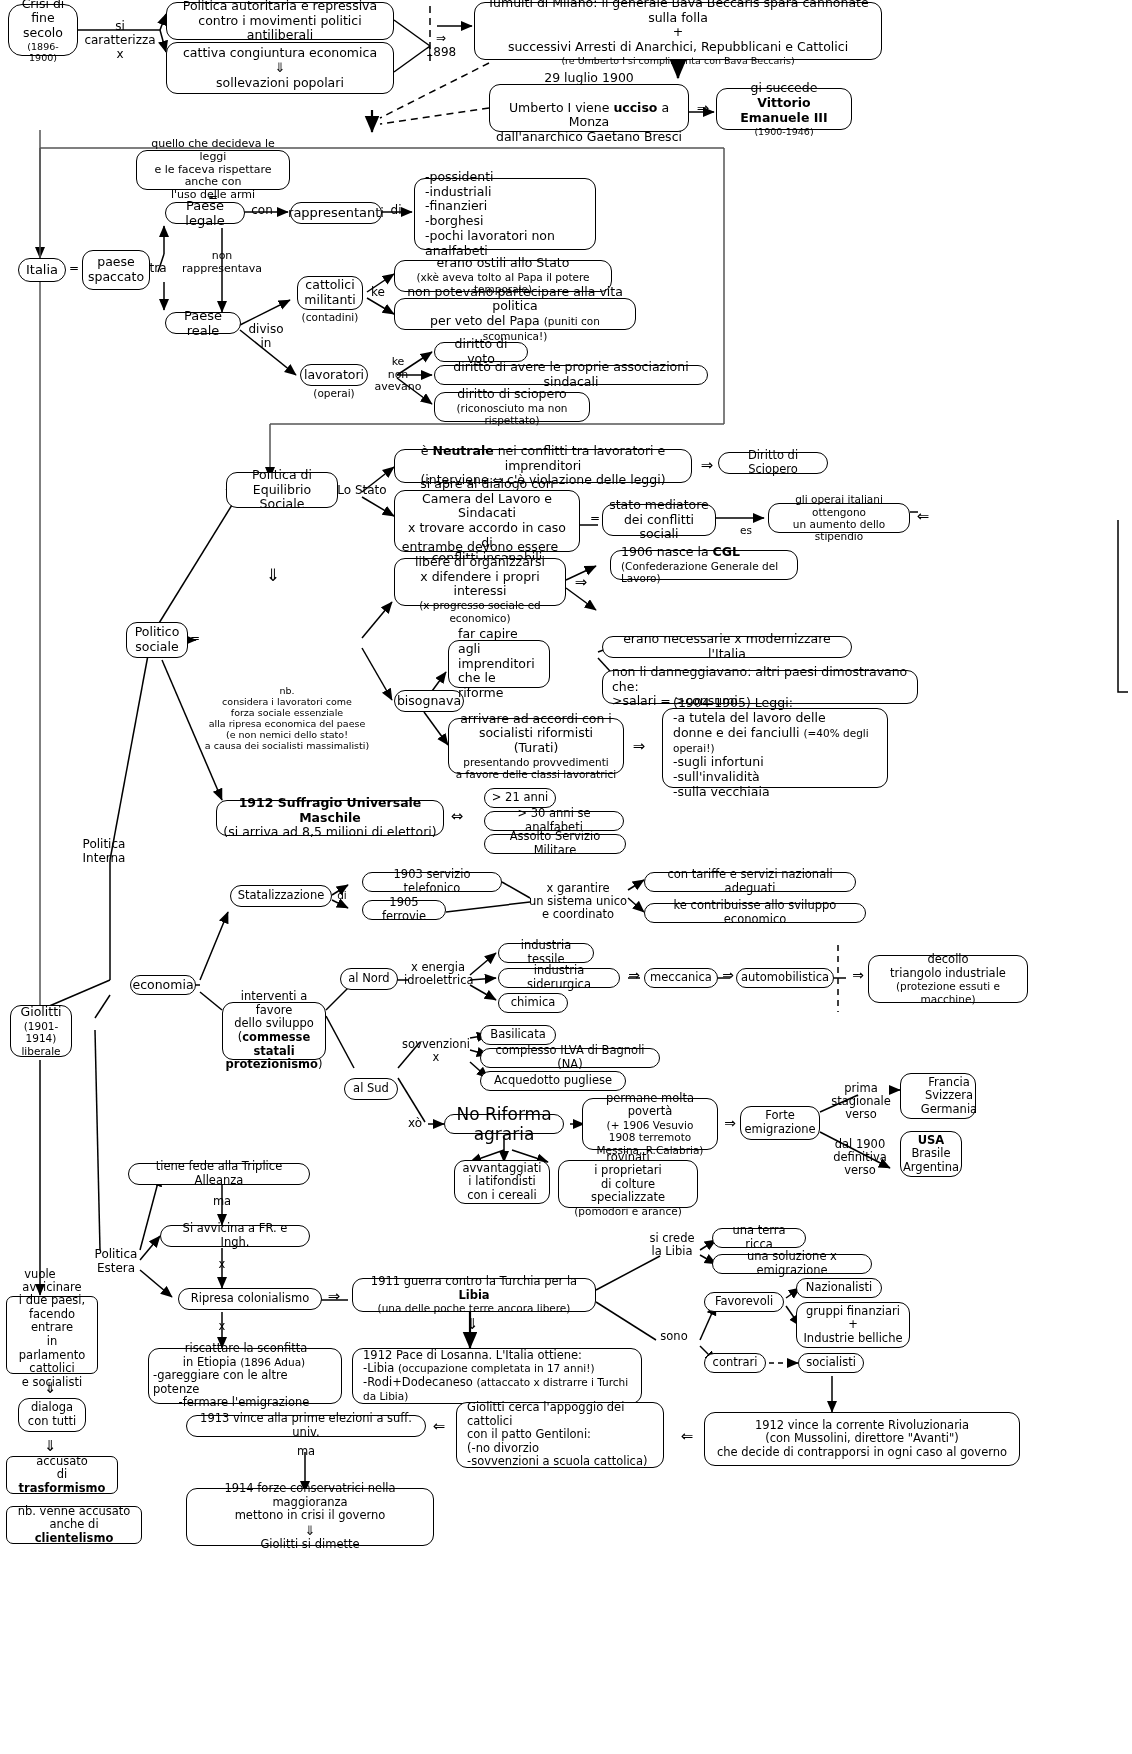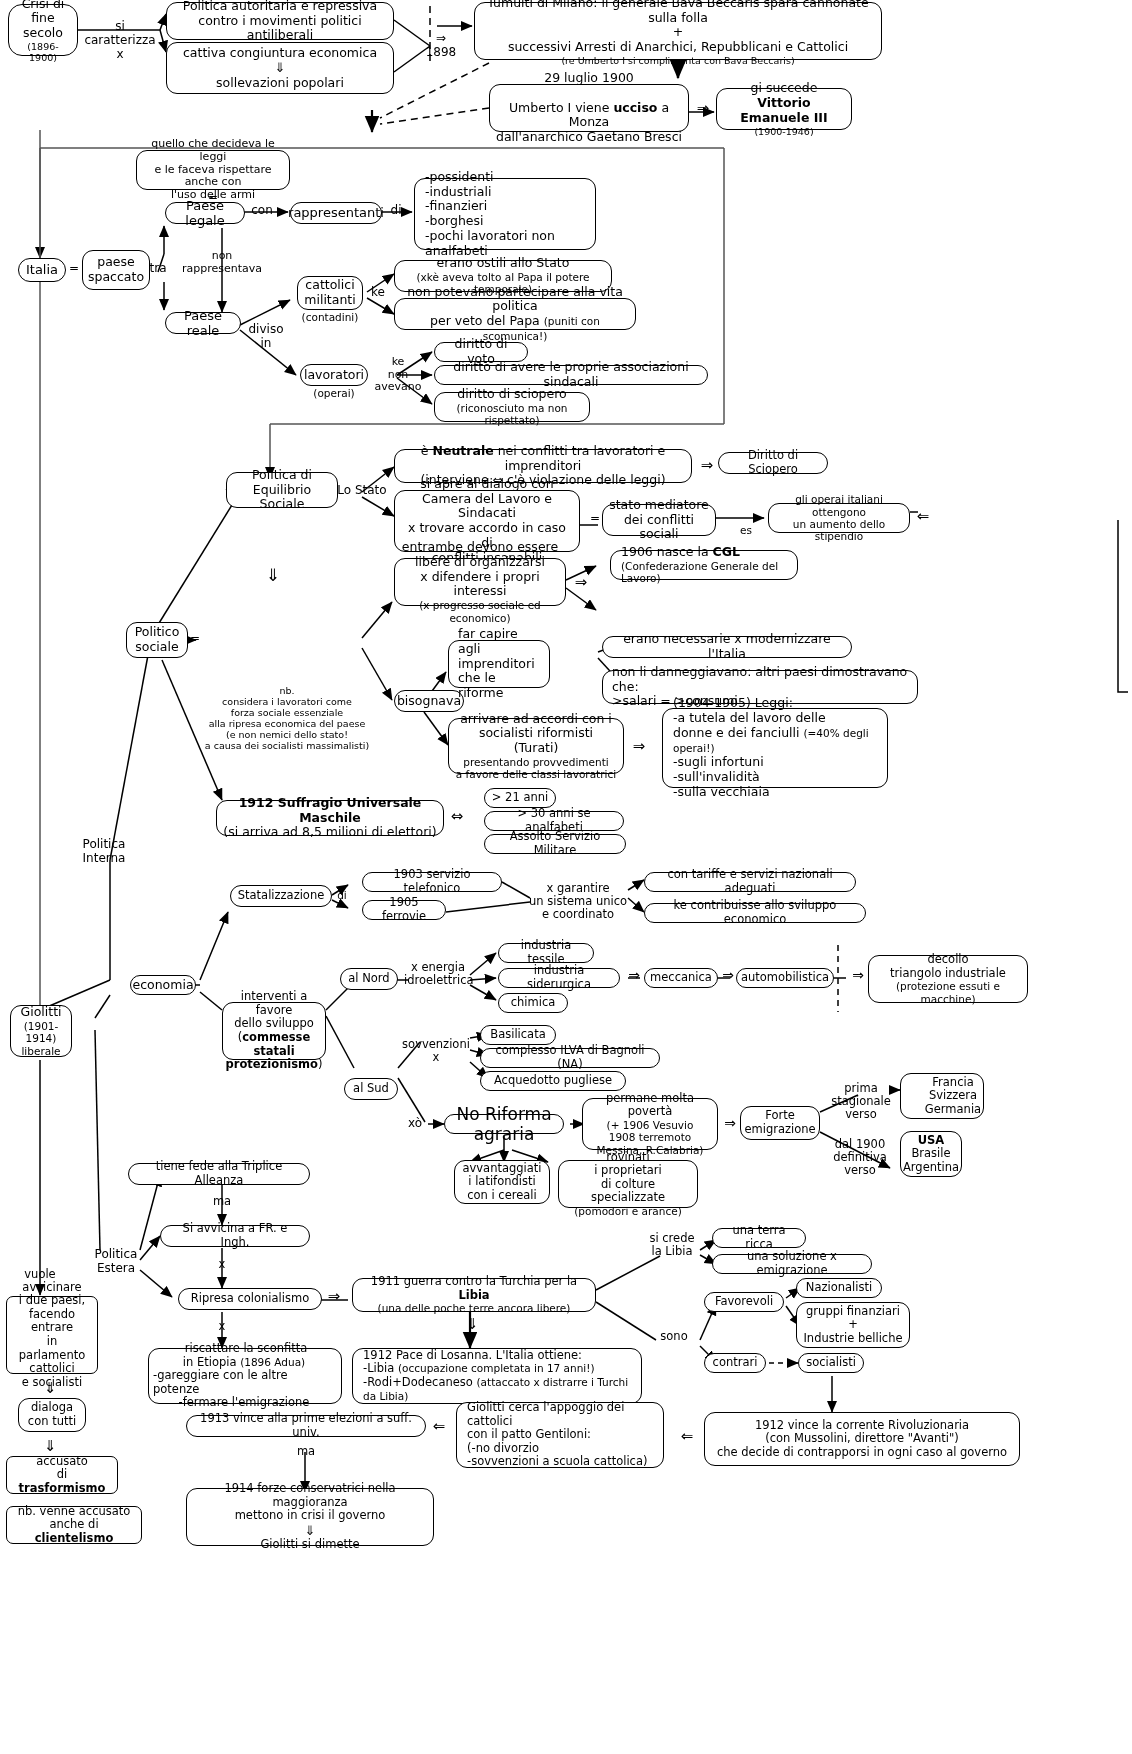--- a/index.html
+++ b/index.html
@@ -531,21 +531,21 @@
 Messina, R.Calabria)</div>
 </div>
 <div class="free" style="left:720px;top:1115px;width:20px;font-size:14px;">⇒</div>
 <div class="node" style="left:740px;top:1106px;width:80px;height:34px;font-size:11.5px;">
   <span>Forte
 emigrazione</span>
 </div>
 <div class="free" style="left:826px;top:1082px;width:70px;font-size:11.5px;">prima
 stagionale
 verso</div>
-<div class="node" style="left:900px;top:1073px;width:84px;height:46px;font-size:11.5px;padding-left:28px;">
+<div class="node" style="left:900px;top:1073px;width:76px;height:46px;font-size:11.5px;padding-left:28px;">
   <span>Francia
 Svizzera
 Germania</span>
 </div>
 <div class="free" style="left:826px;top:1138px;width:68px;font-size:11.5px;">dal 1900
 definitiva
 verso</div>
 <div class="node" style="left:900px;top:1131px;width:62px;height:46px;flex-direction:column;font-size:11.5px;">
   <div class="b">USA</div>
   <div>Brasile

